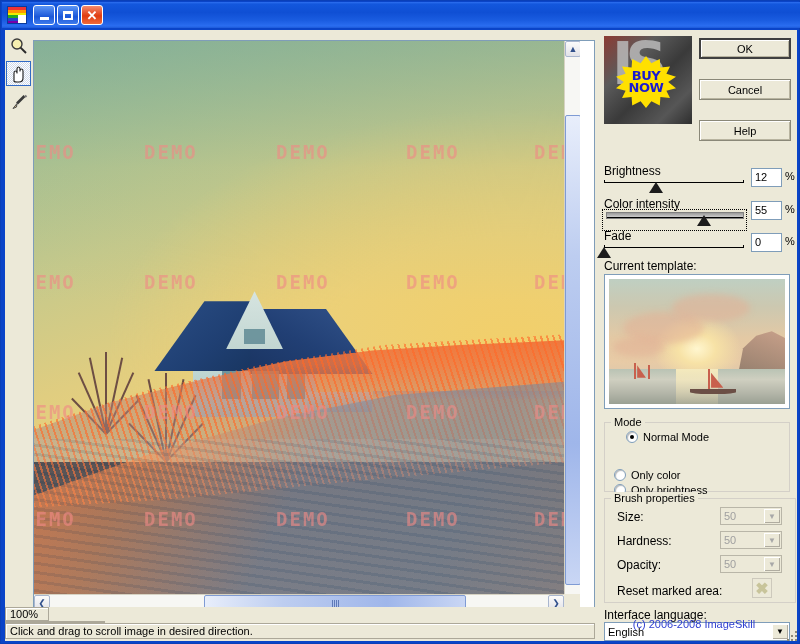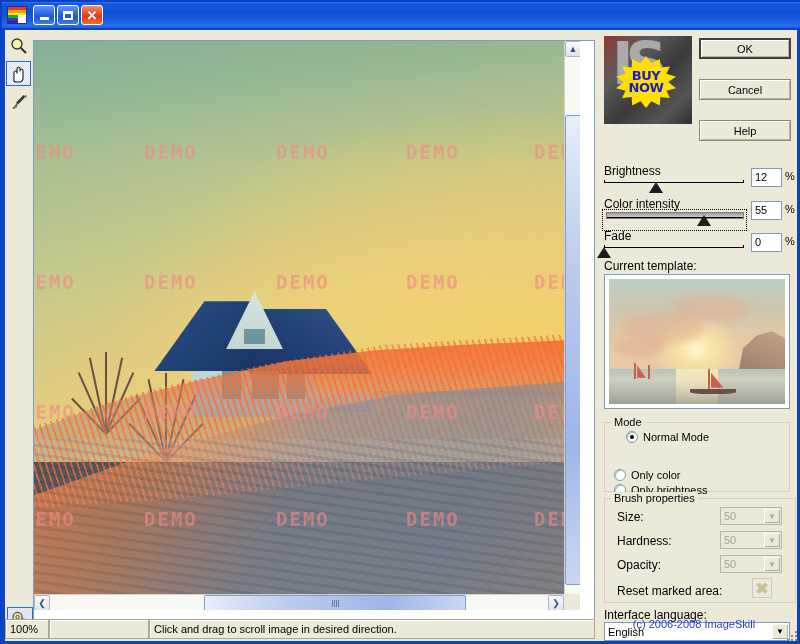--- a/index.html
+++ b/index.html
@@ -327,22 +327,22 @@
   .combo.dis .arrow{color:#a8a8a8;}
   .xbtn{
     position:absolute;width:20px;height:20px;box-sizing:border-box;
     background:#ece9d8;border:1px solid #cdc9bc;
     display:flex;align-items:center;justify-content:center;
     color:#c8c49a;font-size:16px;font-weight:bold;
   }
 
   
   .status{
-    position:absolute;left:4px;bottom:4px;width:792px;height:20px;
-    background:#ece9d8;display:flex;align-items:stretch;
+    position:absolute;left:4px;bottom:4px;width:792px;height:32px;
+    background:#ece9d8;display:flex;align-items:stretch;flex-direction:column;
   }
   .st-cell{
     border:1px solid #aca899;box-sizing:border-box;
     display:flex;align-items:center;padding-left:4px;font-size:11px;
     background:#ece9d8;
     box-shadow:inset 1px 1px 0 #fff;
   }
   .grip-corner{
     position:absolute;right:2px;bottom:2px;width:14px;height:14px;
   }

